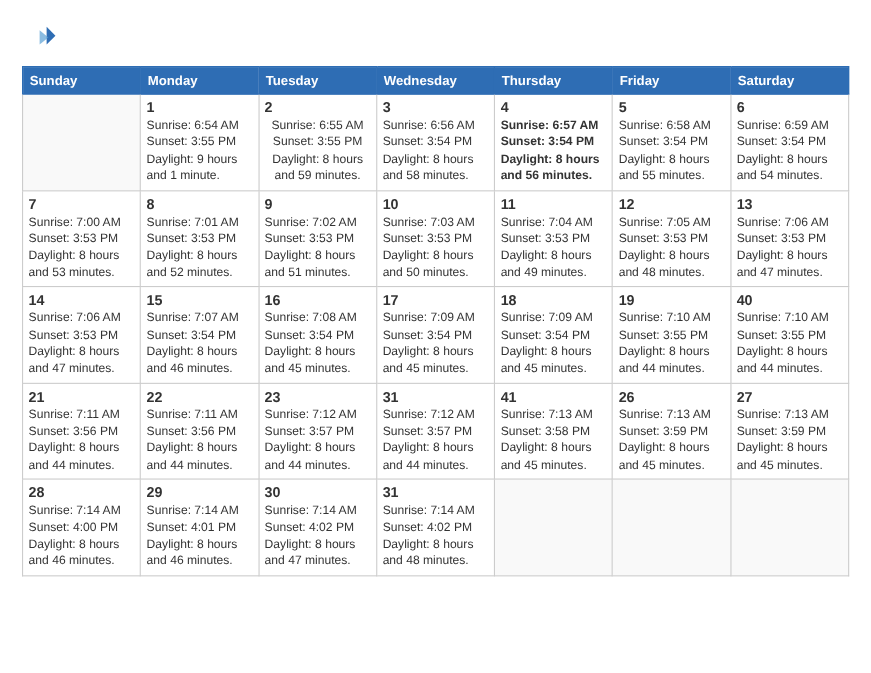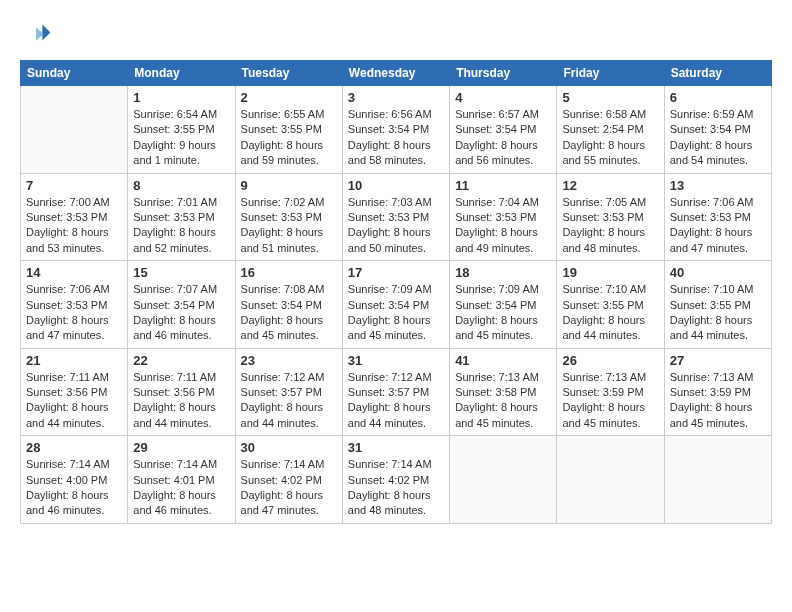--- a/index.html
+++ b/index.html
@@ -128,43 +128,43 @@
           <td class="empty-cell"></td>
           <td>
             <span class="day-num">1</span>
             <div class="day-info" style="white-space: pre-line;">Sunrise: 6:54 AM
 Sunset: 3:55 PM
 Daylight: 9 hours
 and 1 minute.</div>
           </td>
           <td>
             <span class="day-num">2</span>
-            <div class="day-info" style="white-space: pre-line;">Sunrise: 6:55 AM
+            <div class="day-info" style="white-space: pre-line; text-align: center;">Sunrise: 6:55 AM
 Sunset: 3:55 PM
 Daylight: 8 hours
 and 59 minutes.</div>
           </td>
           <td>
             <span class="day-num">3</span>
             <div class="day-info" style="white-space: pre-line;">Sunrise: 6:56 AM
 Sunset: 3:54 PM
 Daylight: 8 hours
 and 58 minutes.</div>
           </td>
           <td>
             <span class="day-num">4</span>
-            <div class="day-info" style="white-space: pre-line;">Sunrise: 6:57 AM
+            <div class="day-info" style="white-space: pre-line; font-weight: bold;">Sunrise: 6:57 AM
 Sunset: 3:54 PM
 Daylight: 8 hours
 and 56 minutes.</div>
           </td>
           <td>
             <span class="day-num">5</span>
             <div class="day-info" style="white-space: pre-line;">Sunrise: 6:58 AM
-Sunset: 2:54 PM
+Sunset: 3:54 PM
 Daylight: 8 hours
 and 55 minutes.</div>
           </td>
           <td>
             <span class="day-num">6</span>
             <div class="day-info" style="white-space: pre-line;">Sunrise: 6:59 AM
 Sunset: 3:54 PM
 Daylight: 8 hours
 and 54 minutes.</div>
           </td>

